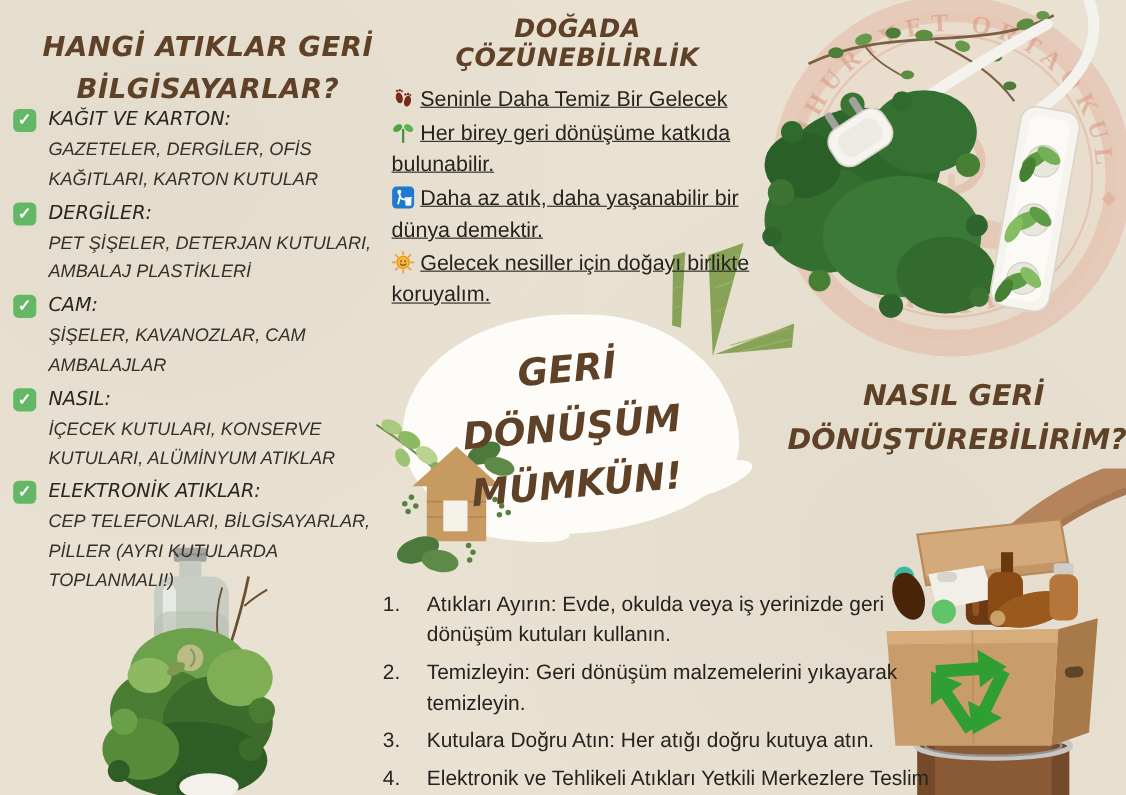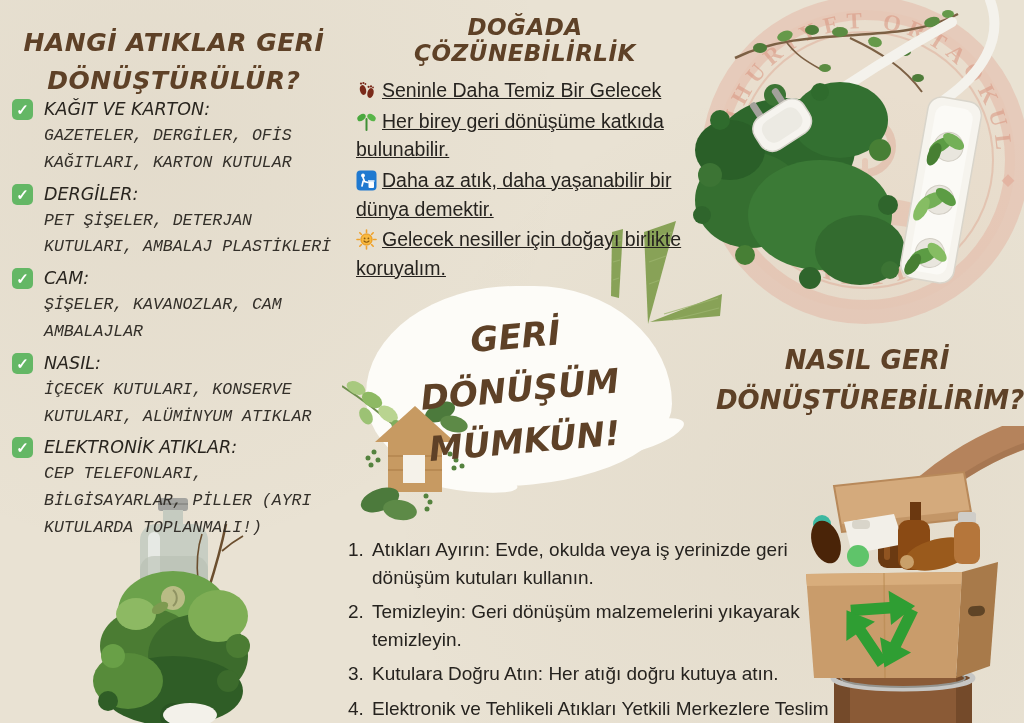--- a/index.html
+++ b/index.html
@@ -6,28 +6,28 @@
   body{font-family:"Liberation Sans",sans-serif;}
   .canvas{position:relative;width:1024px;height:723px;overflow:hidden;
     background:
       radial-gradient(circle at 15% 20%, rgba(120,100,70,.05), transparent 40%),
       radial-gradient(circle at 80% 70%, rgba(120,100,70,.05), transparent 45%),
       #e9e2d3;}
   .hand{font-family:"DejaVu Sans",sans-serif;font-style:italic;font-weight:700;color:#5e4127;}
   .abs{position:absolute;}
 
   
-  .left-title{left:18px;top:24px;width:312px;text-align:center;font-size:25px;line-height:1.5;letter-spacing:.5px;z-index:3;}
+  .left-title{left:33px;top:24px;width:312px;text-align:center;font-size:25px;line-height:1.5;letter-spacing:.5px;z-index:3;}
   .checklist{left:12px;top:96px;width:340px;z-index:3;}
   .chk-item{margin-bottom:4px;}
   .chk-row{display:flex;align-items:flex-start;}
   .chk{flex:0 0 21px;width:21px;height:21px;margin:3px 11px 0 0;background:#64b765;border-radius:5px;
        color:#fff;font-size:15px;font-weight:700;text-align:center;line-height:21px;}
   .chk-label{font-family:"DejaVu Sans",sans-serif;font-style:italic;font-weight:400;font-size:17.5px;line-height:1.55;color:#29251f;}
-  .chk-desc{margin-left:32px;width:303px;font-family:Liberation Mono, monospace;font-style:italic;font-weight:400;
+  .chk-desc{margin-left:32px;width:303px;font-family:Liberation Sans, sans-serif;font-style:italic;font-weight:400;
             font-size:16.5px;line-height:1.62;color:#34302a;}
 
   
   .nature{left:356px;top:14px;width:338px;z-index:3;}
   .nature-title{text-align:center;font-size:23px;letter-spacing:.5px;margin:0 0 10px 0;}
   .nb{margin:0 0 2px 0;font-size:19.5px;line-height:1.47;color:#26231f;text-decoration:underline;}
   .nb-icon{display:inline-block;width:21px;height:21px;vertical-align:-4px;margin-right:5px;}
 
   
   .blob{left:366px;top:286px;width:306px;height:200px;background:#fdfcf8;z-index:2;
@@ -39,21 +39,21 @@
   .blob-text{left:380px;top:310px;width:280px;text-align:center;font-size:34px;line-height:1.55;z-index:4;
              transform:rotate(-5deg);}
 
   
   .right-title{left:716px;top:340px;width:302px;text-align:center;font-size:26px;line-height:1.55;z-index:3;font-style:italic;}
 
   
   .steps{left:348px;top:536px;width:508px;z-index:3;}
   .step{display:flex;margin-bottom:7px;font-size:19px;line-height:1.45;color:#26231f;}
   .step-num{flex:0 0 24px;}
-  .step-text{flex:1;}
+  .step-text{flex:1;margin-left:16px;}
 
   .art{z-index:1;}
   .art-high{z-index:2;}
 </style>
 </head>
 <body>
 
 <div class="canvas">
 
   <svg class="abs art" style="left:690px;top:0;" width="334" height="332" viewBox="0 0 334 332">
@@ -308,21 +308,21 @@
     </g>
   </svg>
 
   <div class="abs hand blob-text">
     <div>GERİ DÖNÜŞÜM</div>
     <div>MÜMKÜN!</div>
   </div>
 
   <div class="abs hand left-title">
     <div>HANGİ ATIKLAR GERİ</div>
-    <div>DÖNÜŞTÜRÜLÜR?</div>
+    <div>BİLGİSAYARLAR?</div>
   </div>
 
   <div class="abs checklist">
     <div class="chk-item">
       <div class="chk-row">
         <span class="chk">✓</span>
         <span class="chk-label">KAĞIT VE KARTON:</span>
       </div>
       <div class="chk-desc">GAZETELER, DERGİLER, OFİS KAĞITLARI, KARTON KUTULAR</div>
     </div>

